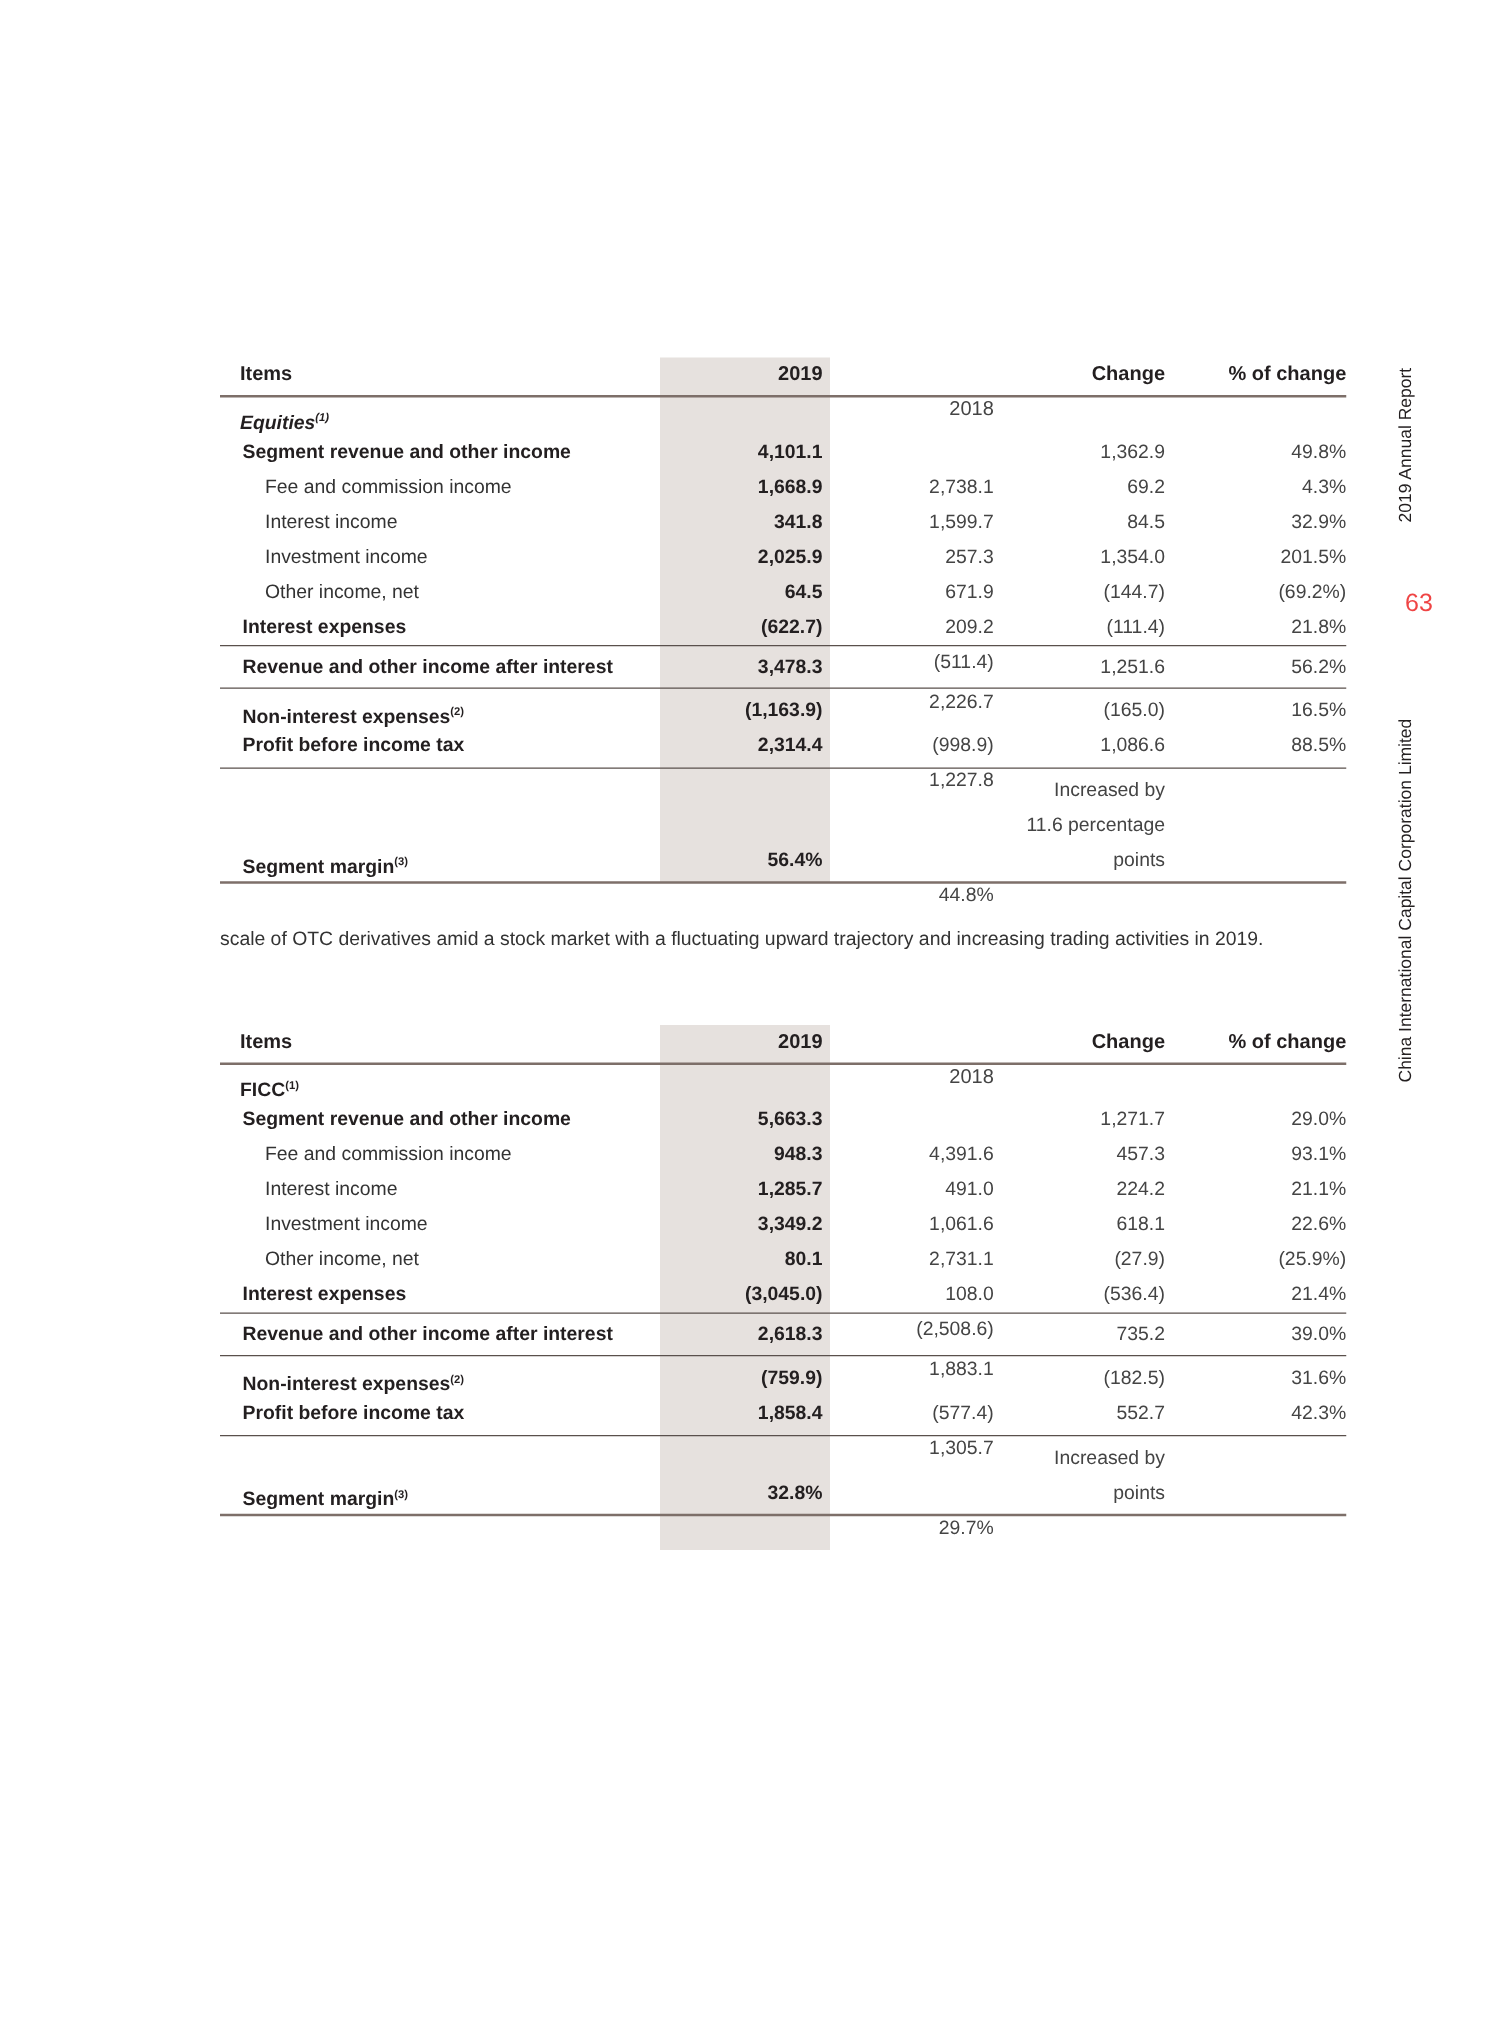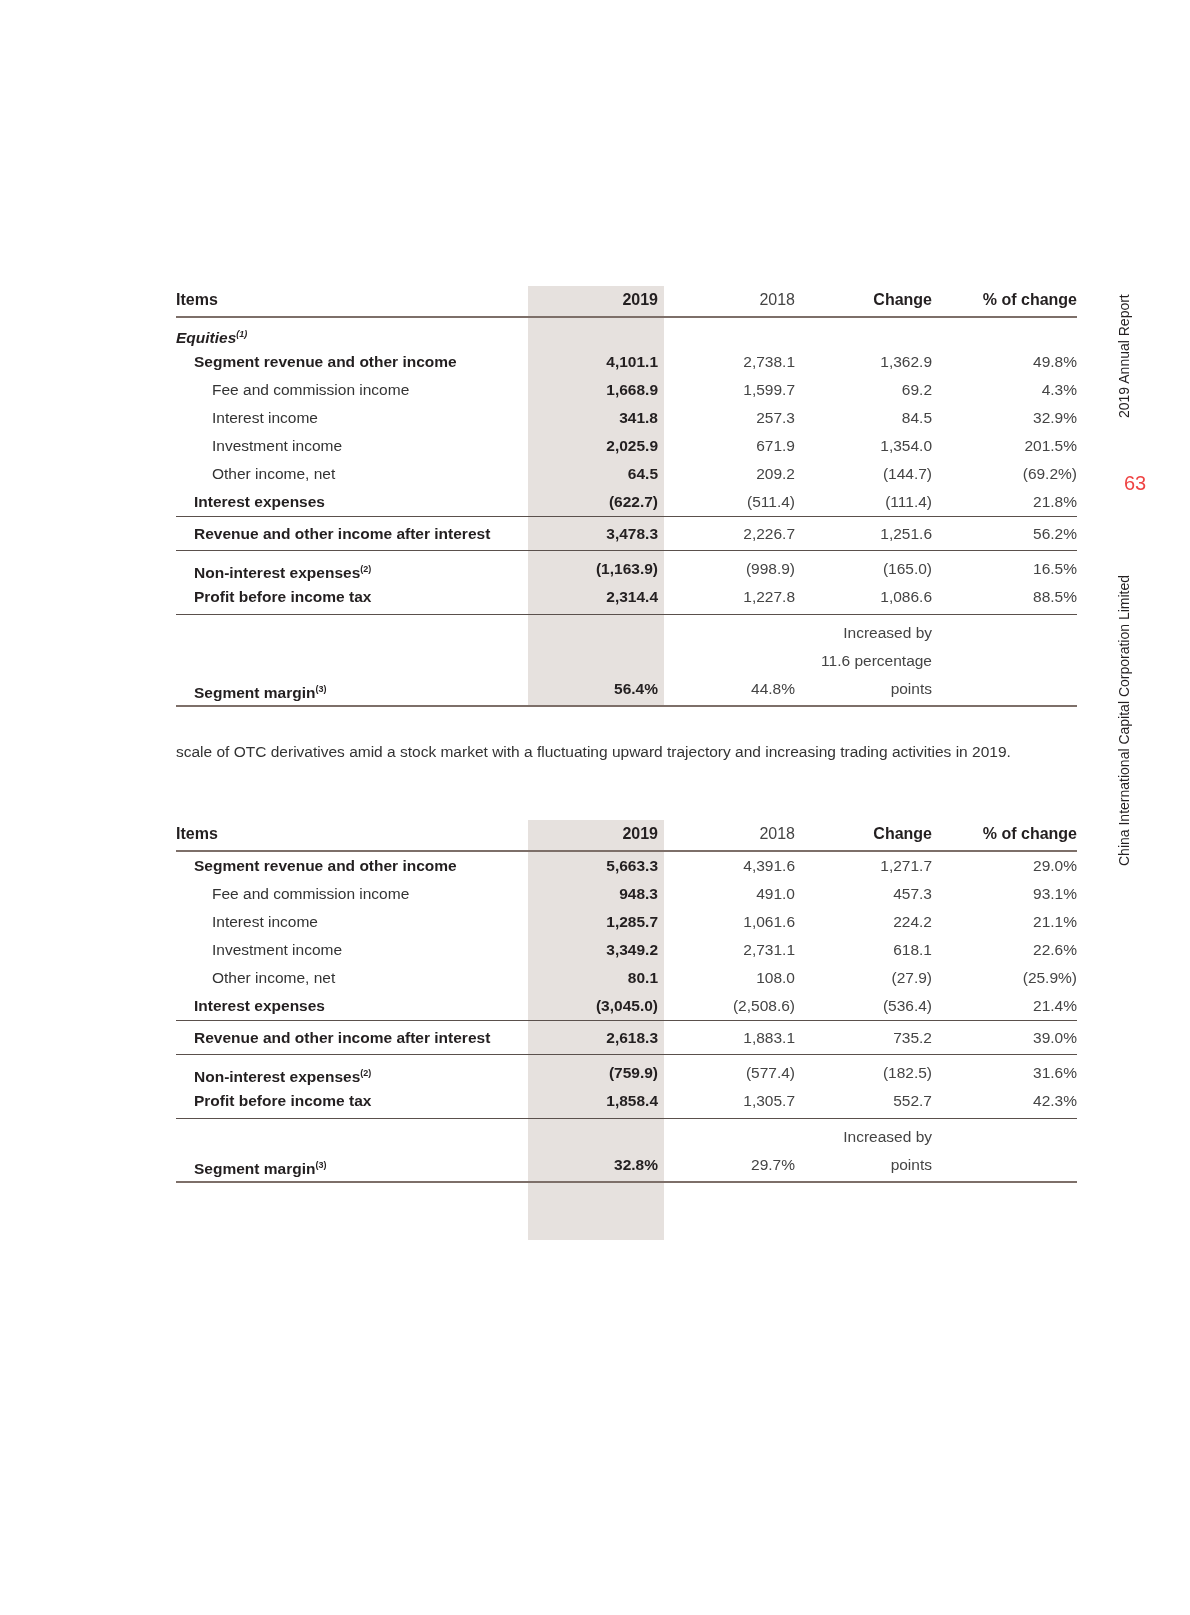--- a/index.html
+++ b/index.html
@@ -4,25 +4,25 @@
 <style>
   html, body { margin: 0; padding: 0; }
   body {
     width: 1190px; height: 1615px; background: #ffffff; position: relative; overflow: hidden;
     font-family: "Liberation Sans", "DejaVu Sans", sans-serif; color: #231f20;
   }
   .tbl { position: absolute; left: 176px; width: 901px; }
   .shade { position: absolute; left: 352px; width: 136px; background: #e6e1de; z-index: 0; }
   .row { position: relative; height: 28px; z-index: 1; }
   .row > span { position: absolute; top: 0; line-height: 28px; font-size: 15.5px; white-space: nowrap; }
-  .lbl { left: 0; }
+  .lbl { left: 16px; }
   .lbl.i1 { left: 18px; }
   .lbl.i2 { left: 36px; font-weight: 300; color: #333; }
   .c19 { right: 419px; font-weight: bold; text-align: right; }
-  .c18 { right: 282px; text-align: right; color: #444; }
+  .c18 { right: 282px; text-align: right; color: #444; margin-top: 28px; }
   .cch { right: 145px; text-align: right; color: #444; }
   .cpc { right: 0; text-align: right; color: #444; }
   .b { font-weight: bold; color: #231f20 !important; }
   .hdr { height: 30px; border-bottom: 2px solid #7d6f69; }
   .hdr > span { line-height: 28px; font-size: 16px; }
   .rule-bot { border-bottom: 1px solid #5a504c; }
   .rule-bot-thick { border-bottom: 2px solid #7d6f69; }
   sup { font-size: 9px; vertical-align: 6px; }
   .para { position: absolute; left: 176px; width: 901px; font-size: 15.5px; line-height: 28px; color: #333; text-align: justify; font-weight: 300; }
   .para span.l1 { display: block; text-align: justify; text-align-last: justify; }
@@ -131,20 +131,23 @@
 
 <div class="tbl" style="top:820px;">
   <div class="shade" style="top:0; height:420px;"></div>
   <div class="row hdr">
     <span class="lbl b">Items</span>
     <span class="c19">2019</span>
     <span class="c18">2018</span>
     <span class="cch b">Change</span>
     <span class="cpc b">% of change</span>
   </div>
+  <div class="row" style="margin-top:2px;">
+    <span class="lbl b"><span>FICC</span><sup>(1)</sup></span>
+  </div>
   <div class="row">
     <span class="lbl i1 b">Segment revenue and other income</span>
     <span class="c19">5,663.3</span>
     <span class="c18">4,391.6</span>
     <span class="cch">1,271.7</span>
     <span class="cpc">29.0%</span>
   </div>
   <div class="row">
     <span class="lbl i2">Fee and commission income</span>
     <span class="c19">948.3</span>

